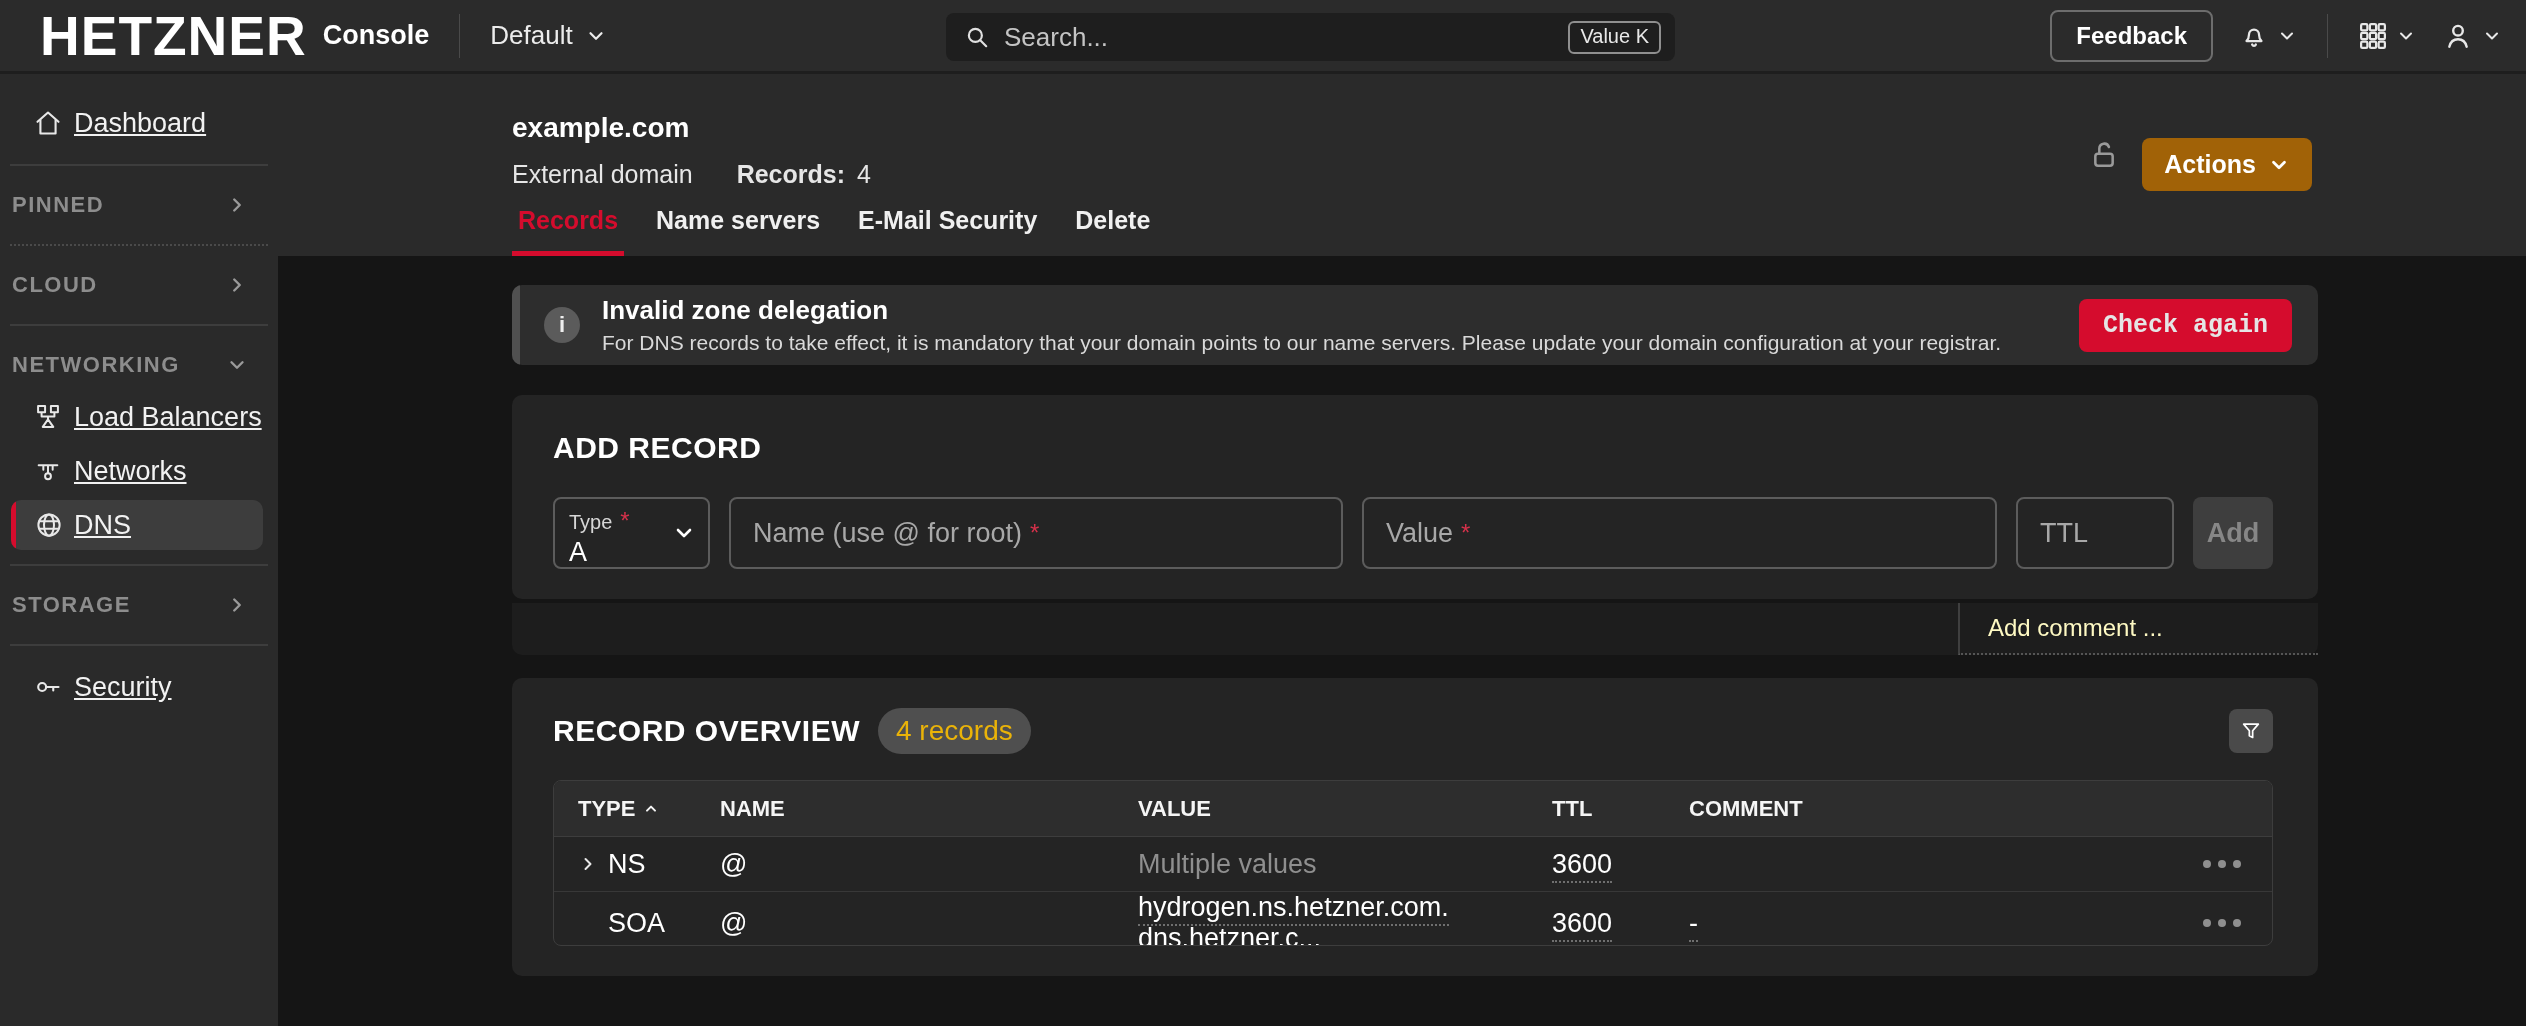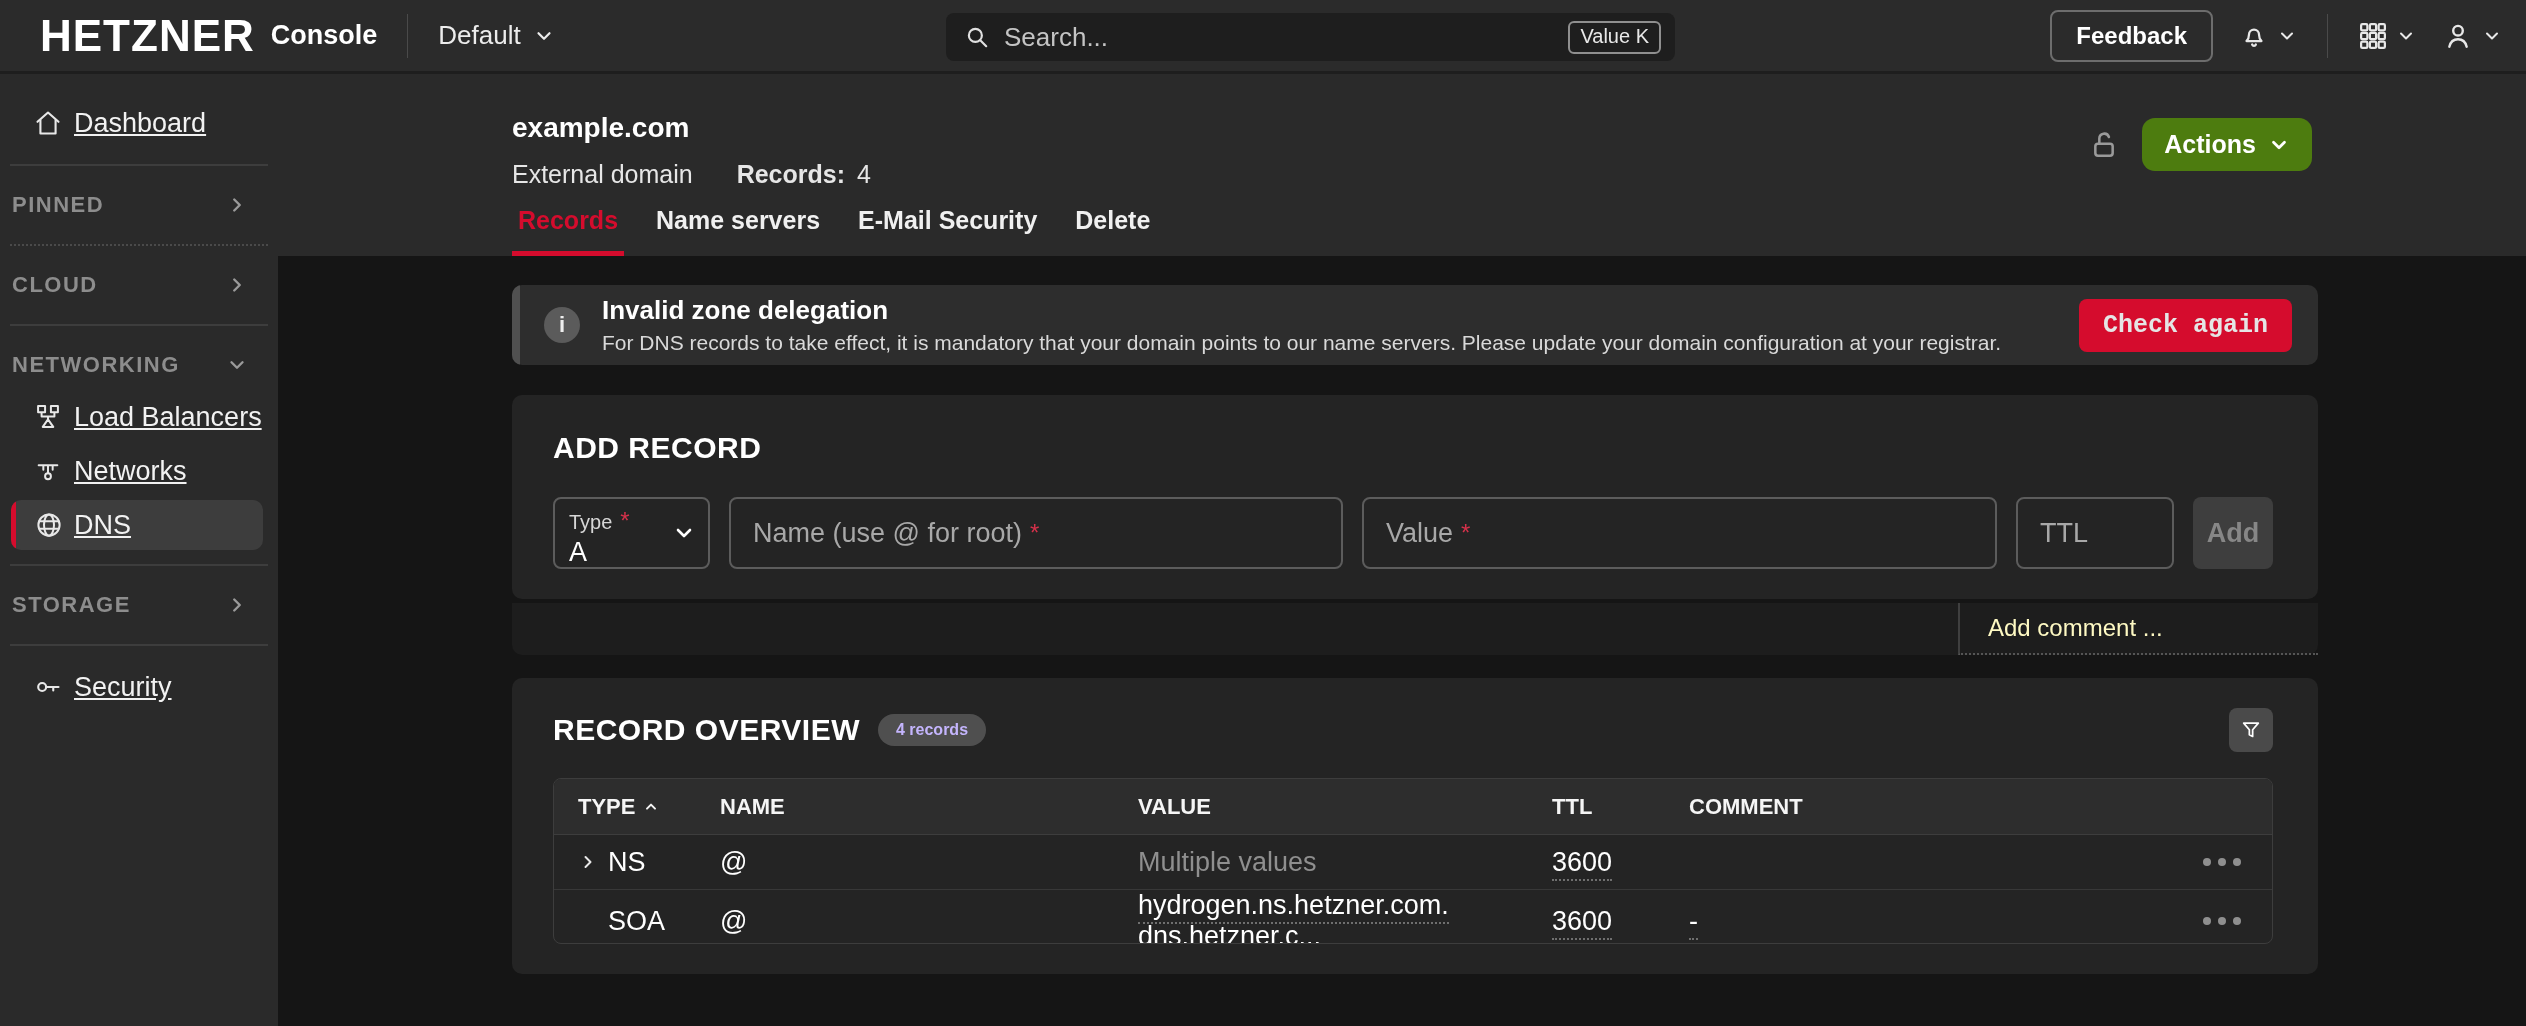--- a/index.html
+++ b/index.html
@@ -1,21 +1,21 @@
 <!DOCTYPE html>
 <html><head>
 <meta charset="utf-8">
 <style>
   * { margin:0; padding:0; box-sizing:border-box; }
   body { background:#0f0f0f; font-family:"Liberation Sans","DejaVu Sans",sans-serif; -webkit-font-smoothing:antialiased; }
   .screen { width:2526px; height:1026px; background:#151515; overflow:hidden; display:flex; flex-direction:column; color:#fff; }
 
   
   .topbar { height:74px; background:#2b2b2b; border-bottom:3px solid #1e1e1e; display:flex; align-items:center; padding:0 24px 0 40px; position:relative; flex:none; }
-  .logo { font-size:44px; font-weight:bold; letter-spacing:1px; color:#fff; }
+  .logo { font-size:55px; font-weight:bold; letter-spacing:1px; color:#fff; }
   .suite { font-size:27px; font-weight:bold; margin-left:16px; }
   .vdiv { width:1px; height:44px; background:#4a4a4a; margin:0 30px; }
   .project { display:flex; align-items:center; gap:12px; font-size:26px; color:#ececec; cursor:pointer; }
   .searchbar { position:absolute; left:946px; top:13px; width:729px; height:48px; background:#1e1e1e; border-radius:8px; display:flex; align-items:center; padding:0 14px 0 18px; }
   .searchbar input { flex:1; background:transparent; border:none; outline:none; color:#e8e8e8; font-size:26px; font-family:inherit; margin-left:14px; }
   .searchbar input::placeholder { color:#c4c4c4; }
   .kbd { border:2px solid #8f8f8f; border-radius:6px; padding:2px 10px 4px; font-size:20px; color:#e8e8e8; }
   .topbar-right { margin-left:auto; display:flex; align-items:center; gap:26px; }
   .btn-outline { background:transparent; border:2px solid #6d6d6d; border-radius:8px; color:#fff; font-size:24px; font-weight:bold; padding:10px 24px; font-family:inherit; cursor:pointer; }
   .icon-cluster { display:flex; align-items:center; gap:8px; cursor:pointer; color:#e8e8e8; }
@@ -41,21 +41,21 @@
   .main { flex:1; display:flex; flex-direction:column; min-width:0; }
   .page-header { background:#2a2a2a; height:182px; position:relative; padding:38px 0 0 234px; flex:none; }
   .page-title { font-size:28px; font-weight:bold; color:#fff; }
   .page-meta { margin-top:16px; display:flex; gap:44px; font-size:25px; color:#e6e6e6; }
   .meta-records b { font-weight:bold; margin-right:12px; }
   .tabs { position:absolute; left:234px; bottom:0; display:flex; gap:26px; }
   .tab { font-size:25px; font-weight:bold; color:#f0f0f0; padding:0 6px 16px; cursor:pointer; border-bottom:5px solid transparent; }
   .tab.active { color:#d50c2d; border-bottom-color:#d50c2d; }
   .header-actions { position:absolute; top:44px; right:214px; display:flex; align-items:center; gap:22px; }
   .lock { color:#9a9a9a; cursor:pointer; }
-  .btn-gray { background:#4d7c0f; border:none; border-radius:13px; color:#fff; font-size:25px; font-weight:bold; padding:12px 22px; display:flex; align-items:center; gap:12px; font-family:inherit; cursor:pointer; }
+  .btn-gray { background:#a16207; border:none; border-radius:8px; color:#fff; font-size:25px; font-weight:bold; padding:12px 22px; display:flex; align-items:center; gap:12px; font-family:inherit; cursor:pointer;margin-top:20px; }
 
   
   .content { flex:1; background:#151515; padding:29px 0 0 234px; overflow:hidden; }
   .container { width:1806px; }
 
   .alert { height:80px; background:#2d2d2d; border-radius:10px; display:flex; align-items:center; overflow:hidden; }
   .alert-accent { width:8px; align-self:stretch; background:#505050; flex:none; }
   .alert-icon { width:36px; height:36px; border-radius:50%; background:#5b5b5b; color:#efefef; display:flex; align-items:center; justify-content:center; font-size:22px; font-weight:bold; margin:0 22px 0 24px; flex:none; }
   .alert-text { flex:1; min-width:0; }
   .alert-title { font-size:26px; font-weight:bold; }
@@ -74,21 +74,21 @@
   .grow1 { flex:610; } .grow2 { flex:632; }
   .ttl-input { width:158px; flex:none; }
   .req { color:#d5314a; margin-left:8px; font-size:24px; }
   .btn-add { width:80px; flex:none; background:#3e3e3e; border:none; border-radius:8px; color:#878787; font-size:27px; font-weight:bold; font-family:inherit; }
 
   .comment-strip { margin-top:4px; height:52px; background:#1d1d1d; border-radius:0 0 10px 10px; display:flex; justify-content:flex-end; }
   .comment-box { width:360px; border-left:2px solid #3f3f3f; border-bottom:2px dotted #555; display:flex; align-items:center; padding-left:28px; font-size:24px; color:#fef9c3; cursor:text; }
 
   .overview-card { margin-top:23px; padding:30px 45px 30px 41px; }
   .overview-head { display:flex; align-items:center; }
-  .badge { margin-left:18px; background:#4f4f4f; border-radius:999px; padding:7px 18px; font-size:16px; color:#c4b5fd;font-weight:bold; }
+  .badge { margin-left:18px; background:#4f4f4f; border-radius:999px; padding:7px 18px; font-size:28px; color:#eab308; }
   .filter-btn { margin-left:auto; width:44px; height:44px; background:#4a4a4a; border:none; border-radius:8px; color:#fff; display:flex; align-items:center; justify-content:center; cursor:pointer; }
 
   .table { margin-top:26px; border:1px solid #3d3d3d; border-radius:8px; overflow:hidden; }
   .tr { display:grid; grid-template-columns:142px 418px 414px 137px 1fr 100px; align-items:center; }
   .thead { height:56px; background:#2d2d2d; border-bottom:1px solid #3d3d3d; font-size:22px; font-weight:bold; color:#f5f5f5; }
   .thead .cell:first-child { display:flex; align-items:center; gap:8px; }
   .cell { padding-left:24px; }
   .row { height:54px; font-size:27px; }
   .row + .row { border-top:1px solid #383838; }
   .type-cell { display:flex; align-items:center; gap:10px; }

